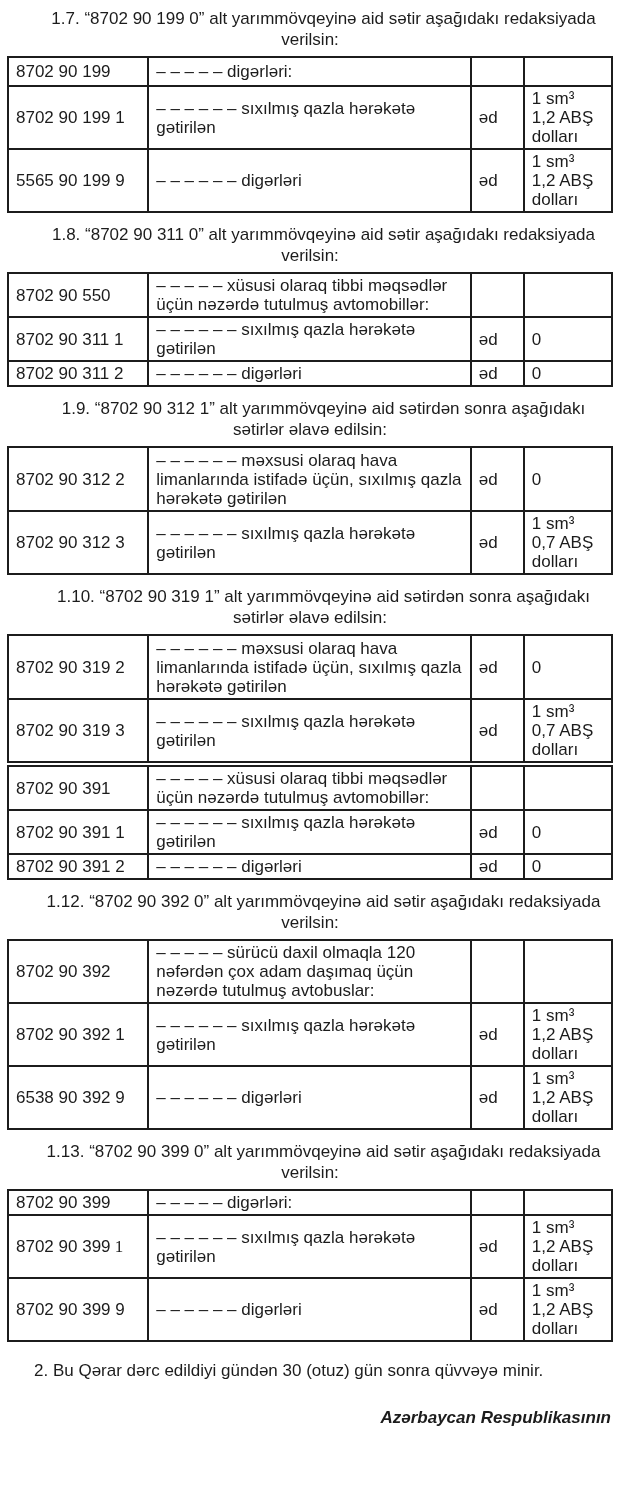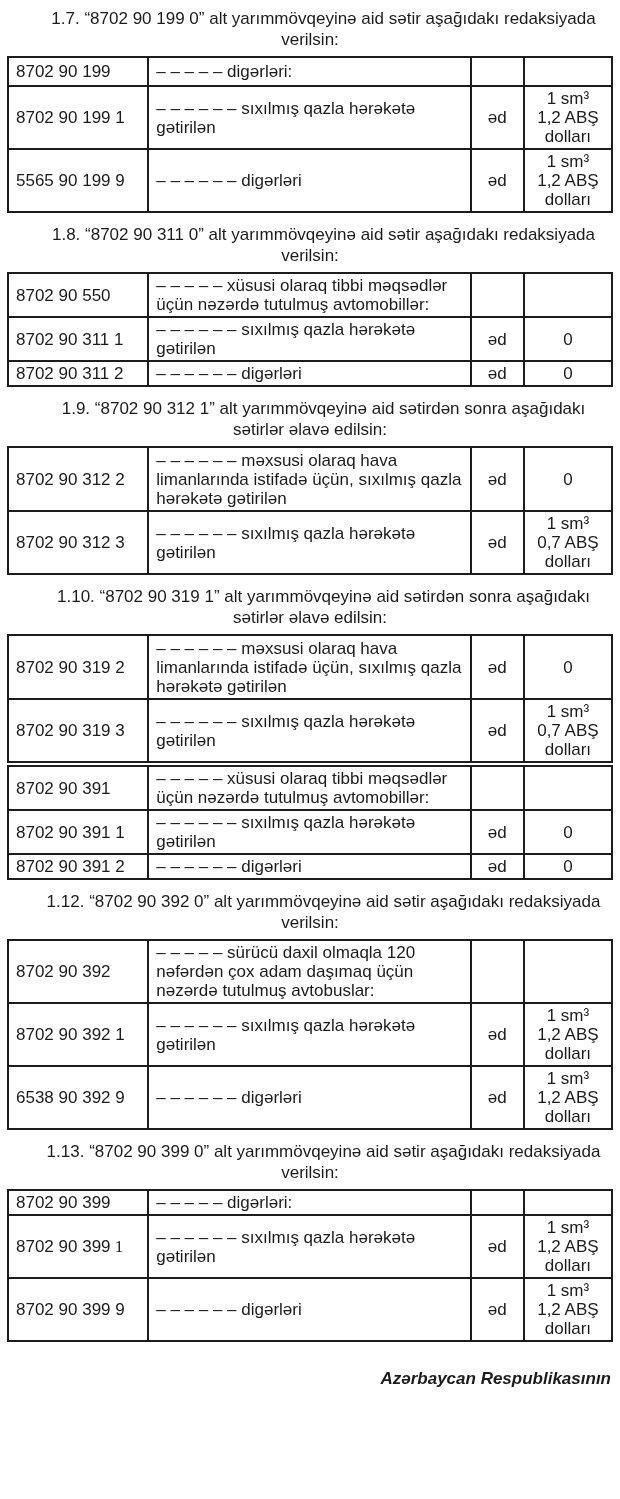--- a/index.html
+++ b/index.html
@@ -35,21 +35,20 @@
   table.tariff-table td {
     border: 2px solid #1c1c1c;
     padding: 2px 7px;
     vertical-align: middle;
     line-height: 19px;
     font-size: 17px;
     overflow: hidden;
   }
   td.code-cell { text-align: left; }
   td.unit-cell, td.rate-cell {
-    text-align: center;
     padding: 2px 2px;
   }
   td.rate-cell { white-space: pre-line; }
   td.va-top { vertical-align: top; }
   td.va-bottom { vertical-align: bottom; padding-bottom: 4px; }
   .serif-tail { font-family: "Liberation Serif", serif; }
   .closing-para {
     margin: 18px 0 0 0;
     text-indent: 27px;
   }
@@ -281,17 +280,18 @@
               <td class="desc-cell va-top">– – – – – – digərləri</td>
               <td class="unit-cell">əd</td>
               <td class="rate-cell">1 sm³
 1,2 ABŞ
 dolları</td>
             </tr>
           </tbody>
         </table>
       </div>
     </div>
+  <p class="closing-para">2. Bu Qərar dərc edildiyi gündən 30 (otuz) gün sonra qüvvəyə minir.</p>
   <div class="signature">
     <div>Azərbaycan Respublikasının</div>
 
   </div>
 </div>
 
 </body></html>

